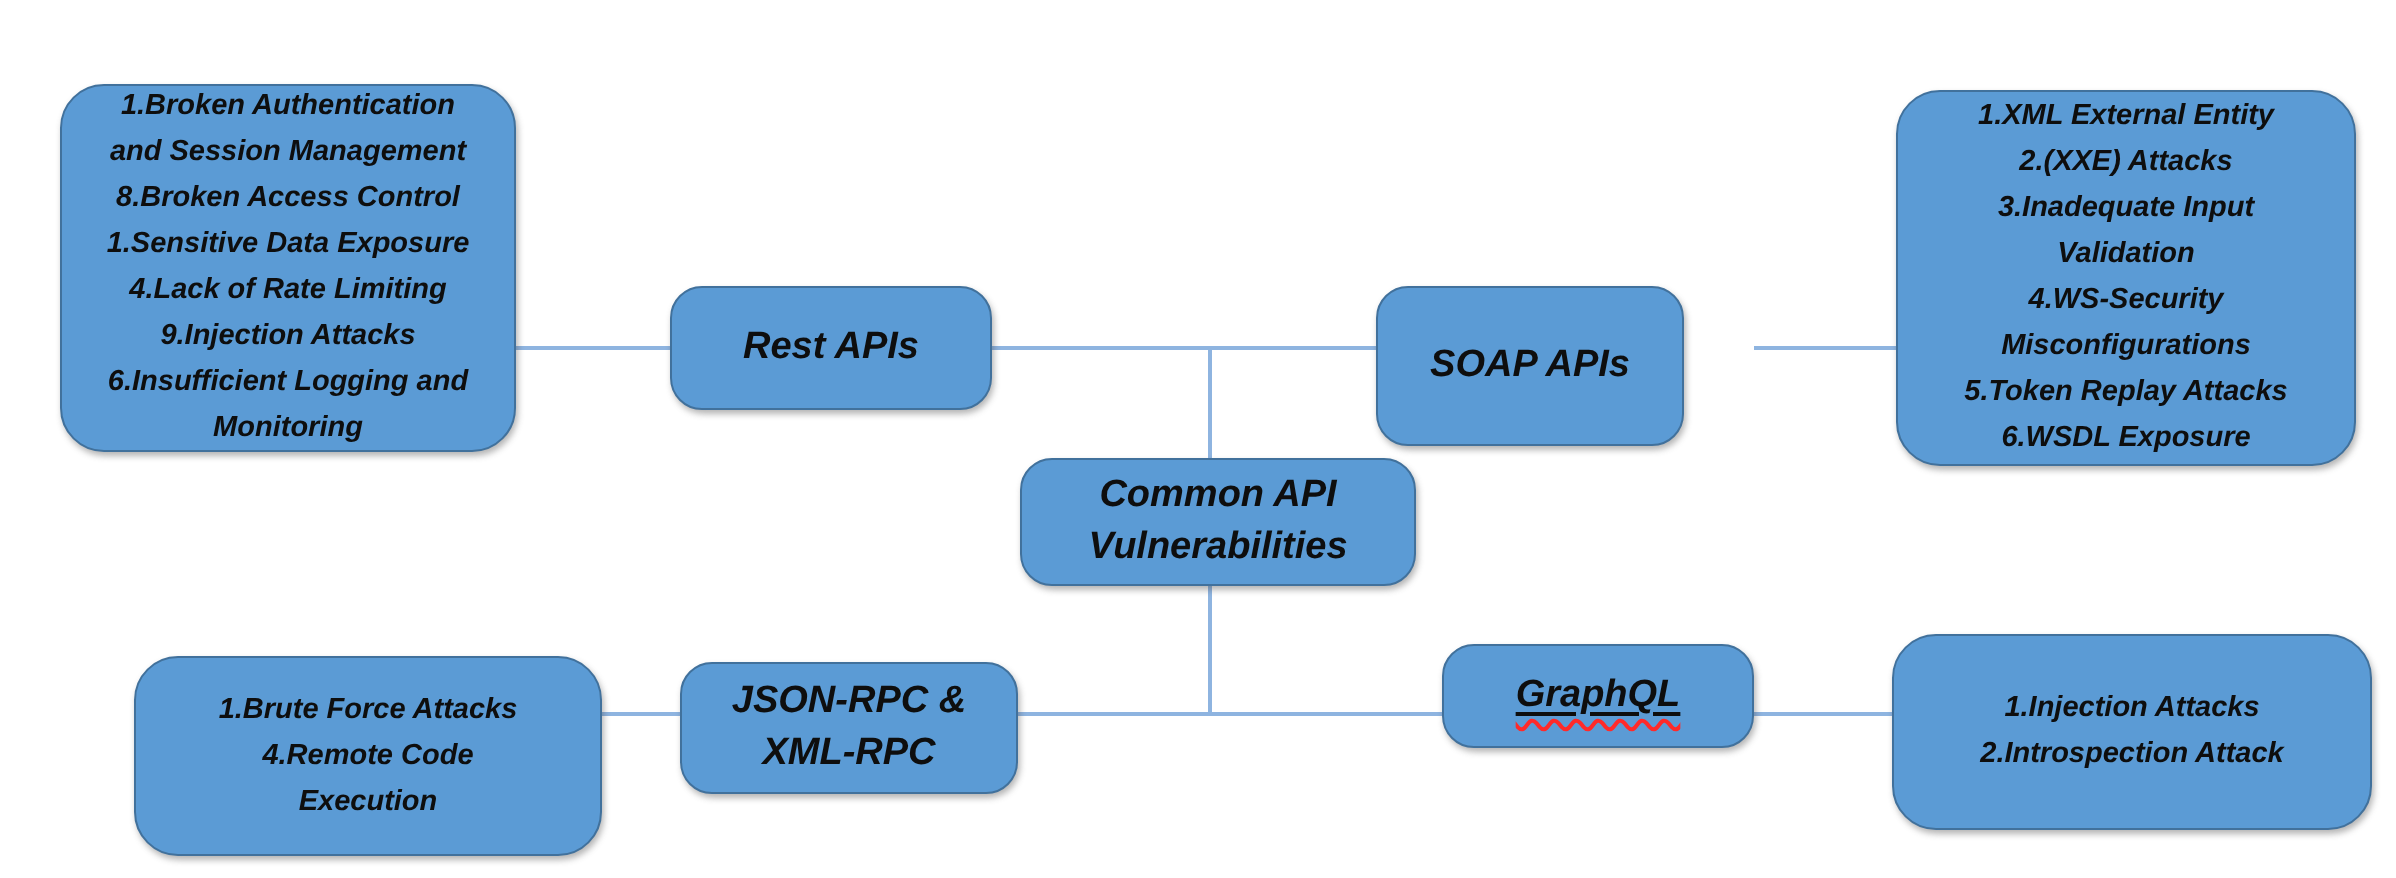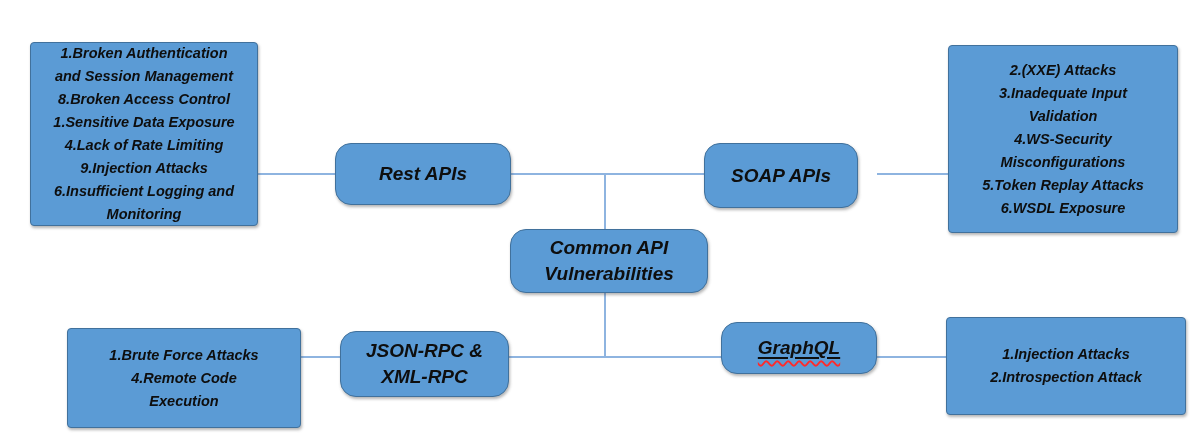--- a/index.html
+++ b/index.html
@@ -22,21 +22,21 @@
     background:var(--box-fill);
     border:1.6px solid var(--box-border);
     box-shadow:1px 2px 3px rgba(70,70,70,.40);
     display:flex;flex-direction:column;
     align-items:center;justify-content:center;
     text-align:center;
     color:var(--text);
     font-weight:700;font-style:italic;
     box-sizing:border-box;
   }
-  .list-box{border-radius:4px;}
+  .list-box{border-radius:22px;}
   .node-box{border-radius:16px;}
   .line{
     white-space:pre-line;
     font-size:14.5px;line-height:23px;
     color:var(--text);
   }
   .node-label{
     white-space:pre-line;
     font-size:19px;line-height:26px;
     color:var(--text);
@@ -78,34 +78,35 @@
     <div class="line">1.Broken Authentication
 and Session Management</div>
     <div class="line">8.Broken Access Control</div>
     <div class="line">1.Sensitive Data Exposure</div>
     <div class="line">4.Lack of Rate Limiting</div>
     <div class="line">9.Injection Attacks</div>
     <div class="line">6.Insufficient Logging and
 Monitoring</div>
   </div>
 
-  <div class="box node-box" style="left:335px;top:143px;width:176px;height:62px">
+  <div class="box node-box" style="left:335px;top:143px;width:161px;height:62px">
     <div class="node-label">Rest APIs</div>
   </div>
 
   <div class="box node-box" style="left:510px;top:229px;width:198px;height:64px">
     <div class="node-label">Common API
 Vulnerabilities</div>
   </div>
 
-  <div class="box node-box" style="left:704px;top:143px;width:154px;height:65px">
+  <div class="box node-box" style="left:688px;top:143px;width:154px;height:80px">
     <div class="node-label">SOAP APIs</div>
   </div>
 
   <div class="box list-box" style="left:948px;top:45px;width:230px;height:188px">
+    <div class="line">1.XML External Entity</div>
     <div class="line">2.(XXE) Attacks</div>
     <div class="line">3.Inadequate Input
 Validation</div>
     <div class="line">4.WS-Security
 Misconfigurations</div>
     <div class="line">5.Token Replay Attacks</div>
     <div class="line">6.WSDL Exposure</div>
   </div>
 
   <div class="box list-box" style="left:67px;top:328px;width:234px;height:100px">

